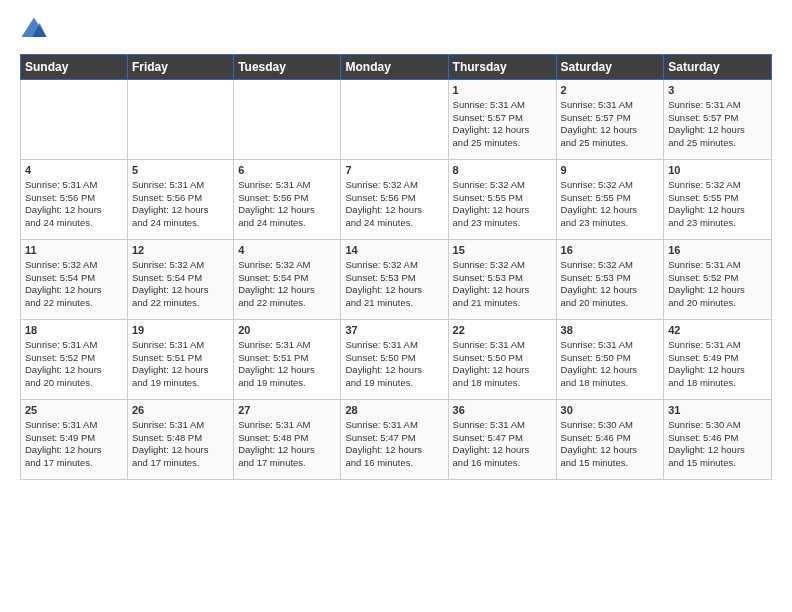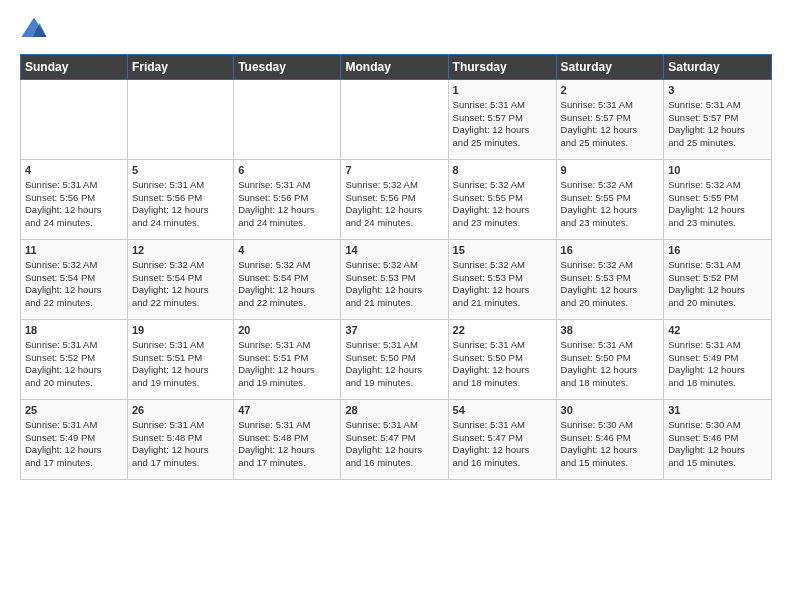--- a/index.html
+++ b/index.html
@@ -314,35 +314,35 @@
             <div>and 17 minutes.</div>
           </td>
           <td>
             <span class="day-num">26</span>
             <div>Sunrise: 5:31 AM</div>
             <div>Sunset: 5:48 PM</div>
             <div>Daylight: 12 hours</div>
             <div>and 17 minutes.</div>
           </td>
           <td>
-            <span class="day-num">47</span>
+            <span class="day-num">27</span>
             <div>Sunrise: 5:31 AM</div>
             <div>Sunset: 5:48 PM</div>
             <div>Daylight: 12 hours</div>
             <div>and 17 minutes.</div>
           </td>
           <td>
             <span class="day-num">28</span>
             <div>Sunrise: 5:31 AM</div>
             <div>Sunset: 5:47 PM</div>
             <div>Daylight: 12 hours</div>
             <div>and 16 minutes.</div>
           </td>
           <td>
-            <span class="day-num">54</span>
+            <span class="day-num">36</span>
             <div>Sunrise: 5:31 AM</div>
             <div>Sunset: 5:47 PM</div>
             <div>Daylight: 12 hours</div>
             <div>and 16 minutes.</div>
           </td>
           <td>
             <span class="day-num">30</span>
             <div>Sunrise: 5:30 AM</div>
             <div>Sunset: 5:46 PM</div>
             <div>Daylight: 12 hours</div>

